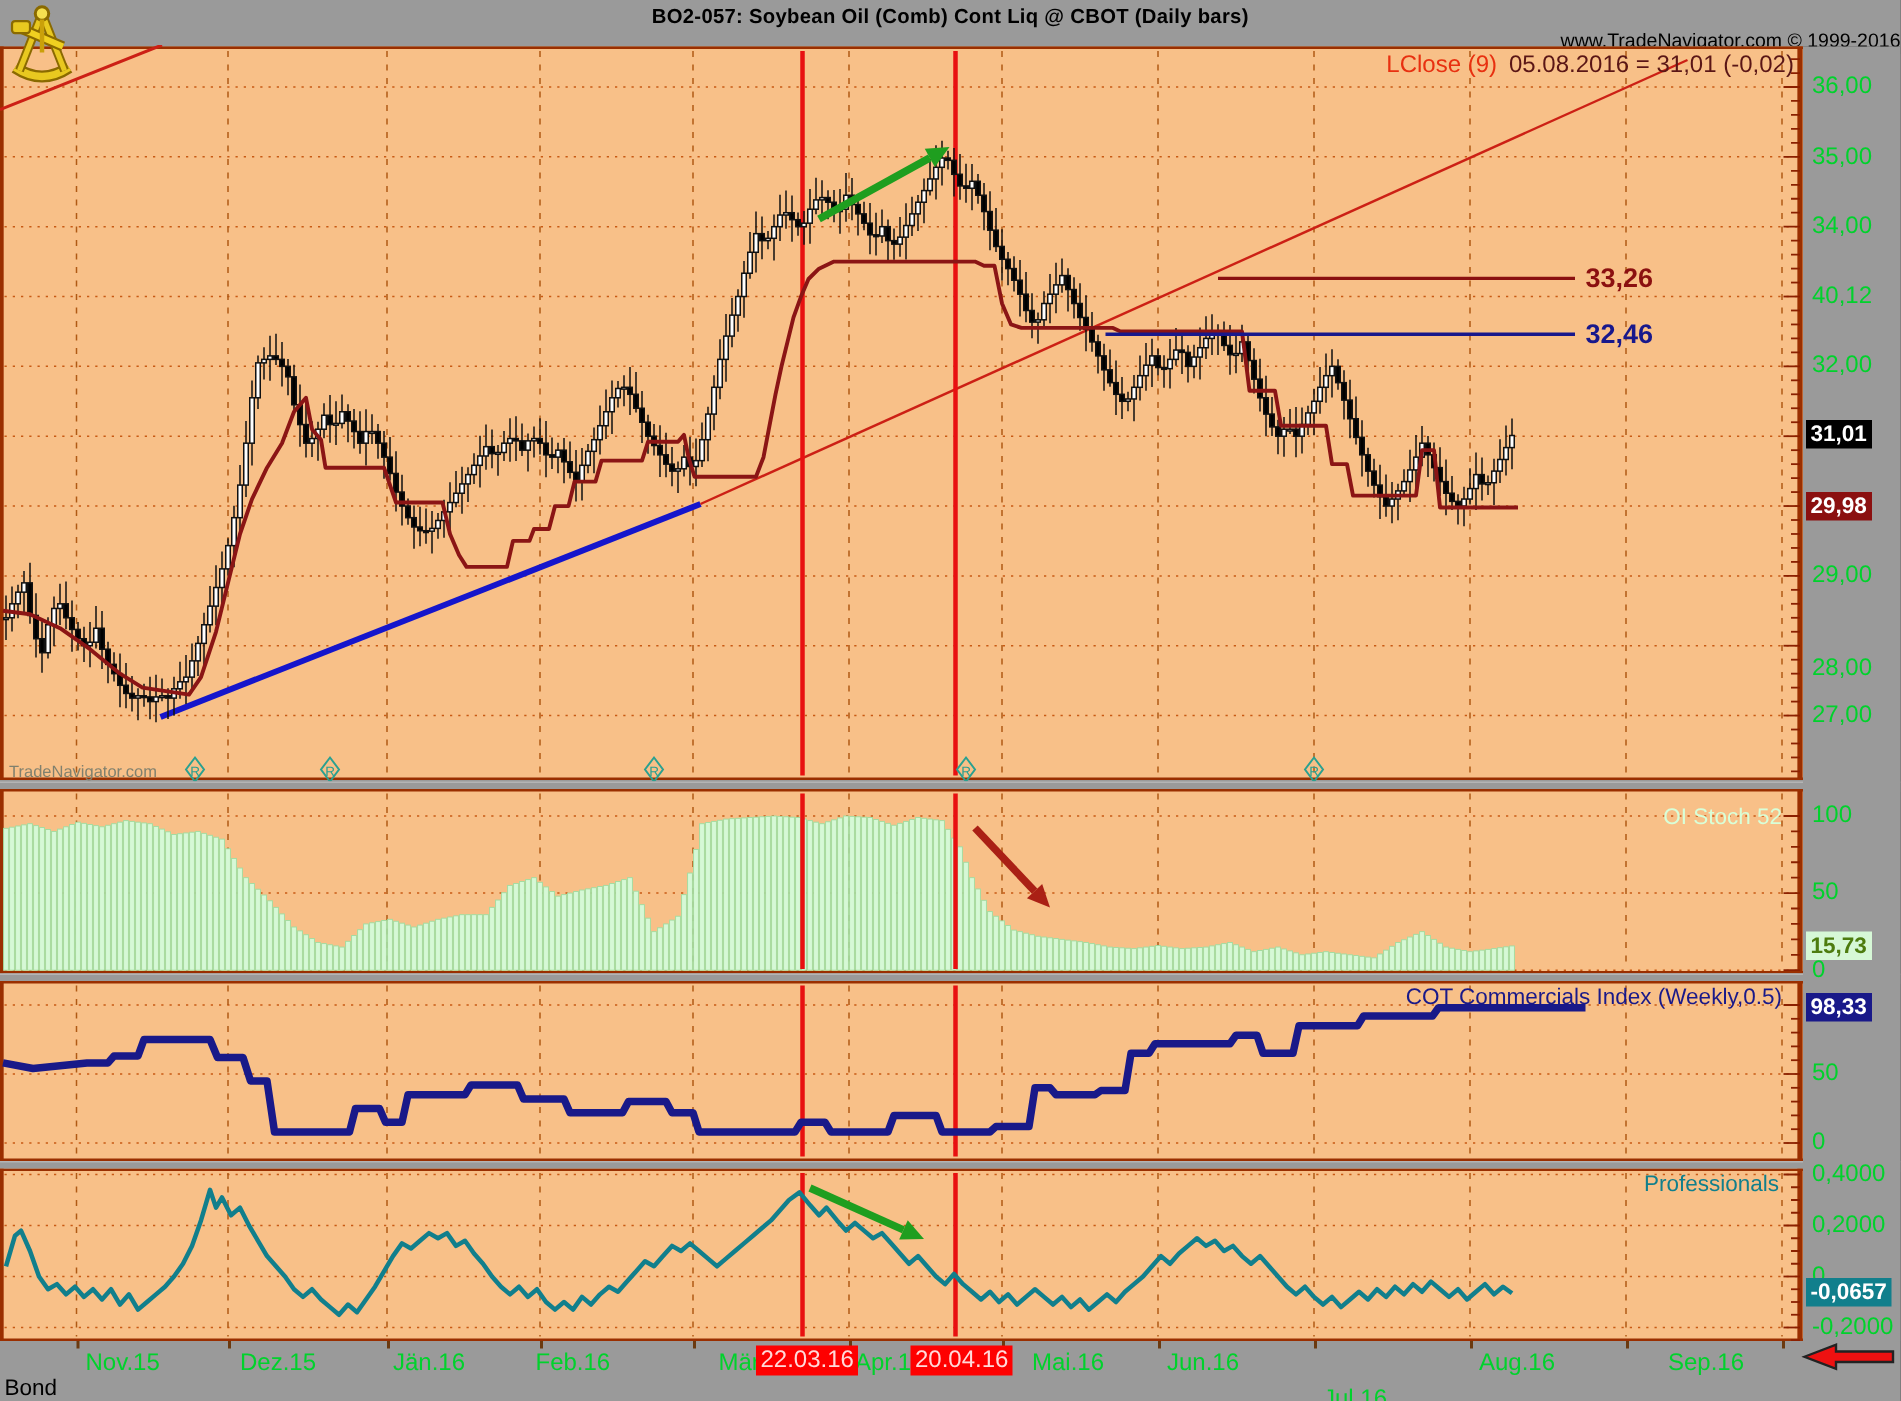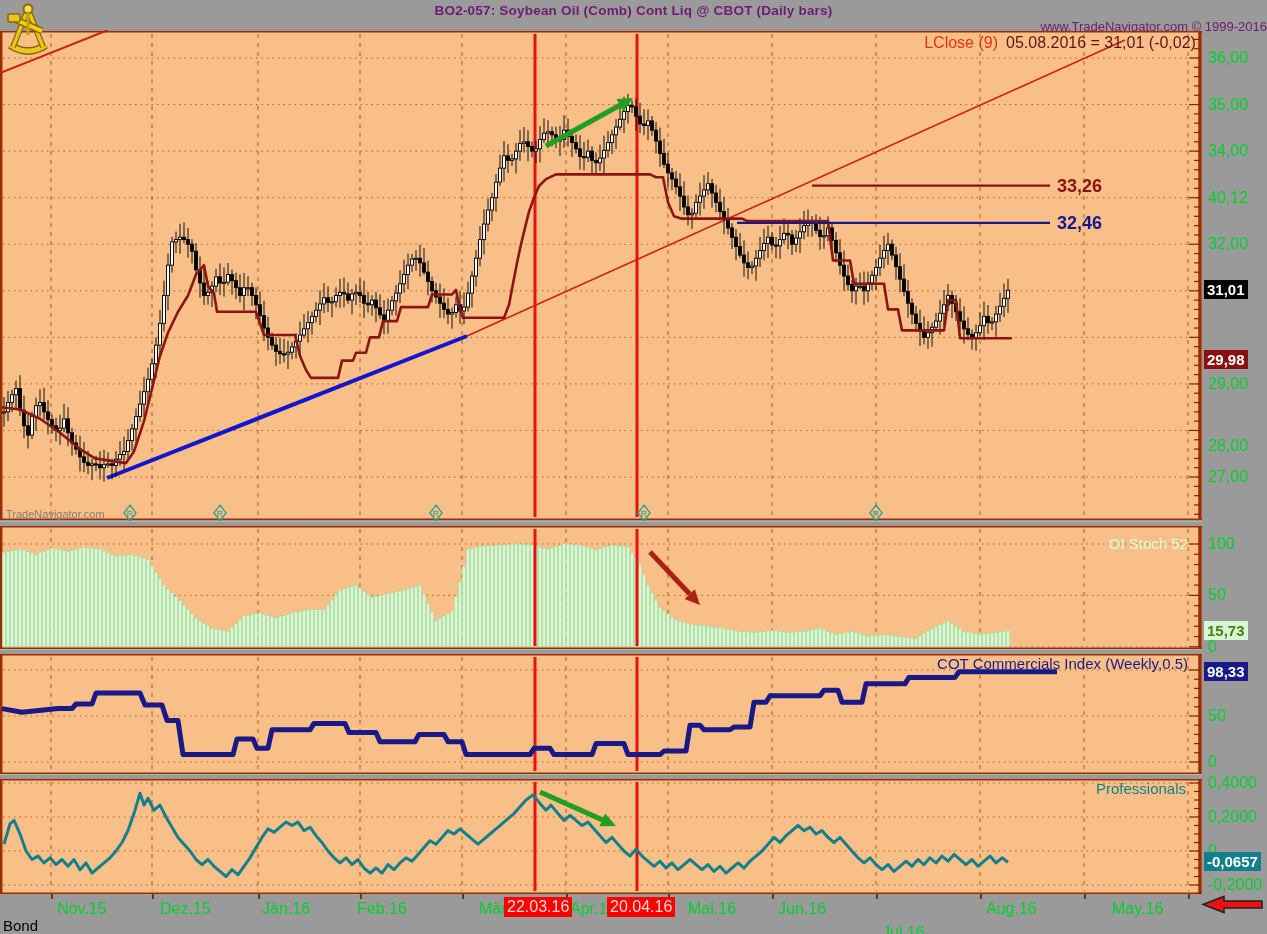--- a/index.html
+++ b/index.html
@@ -1,19 +1,19 @@
 <!DOCTYPE html>
 <html><head>
 <meta charset="utf-8">
 <style>
   html,body{margin:0;padding:0;background:#666;}
   .screen{position:relative;width:1267px;height:934px;overflow:hidden;
           font-family:"Liberation Sans",sans-serif;background:#9a9a9a;}
   .titlebar{position:absolute;left:0;top:0;width:1267px;height:31px;background:#9a9a9a;
-            border-bottom:5px solid #404040;text-align:center;color:#701a75;}
+            border-bottom:5px solid #404040;text-align:center;color:#000000;}
   .titlebar .t1{font-size:13.5px;font-weight:bold;padding-top:3px;letter-spacing:.2px;}
   .titlebar .t2{font-size:13px;margin-top:1px;text-align:right;}
   svg.panel{position:absolute;left:0;display:block;}
   svg text{font-family:"Liberation Sans",sans-serif;}
   .divider{position:absolute;left:0;width:1267px;height:5px;background:#9a9a9a;
            border-top:1px solid #b4b4b4;border-bottom:1px solid #8a8a8a;}
   #axis-strip{position:absolute;left:1202px;top:31px;width:65px;height:863px;background:#9a9a9a;}
   .ytick{position:absolute;left:6px;font-size:16px;color:#00d22c;white-space:nowrap;}
   .badge{position:absolute;left:2px;font-size:15px;font-weight:bold;color:#fff;
          padding:1px 3px;white-space:nowrap;}
@@ -1041,21 +1041,21 @@
   <div id="axis-strip">
       <div class="ytick" style="top: 18px;">36,00</div>
       <div class="ytick" style="top: 64.56px;">35,00</div>
       <div class="ytick" style="top: 111.12px;">34,00</div>
       <div class="ytick" style="top: 157.68px;">40,12</div>
       <div class="ytick" style="top: 204.24px;">32,00</div>
       <div class="ytick" style="top: 343.92px;">29,00</div>
       <div class="ytick" style="top: 390.48px; margin-top: 16px;">28,00</div>
       <div class="ytick" style="top: 437.04px;">27,00</div>
       <div class="badge" style="top: 249.334px; background: rgb(0, 0, 0); color: rgb(255, 255, 255);">31,01</div>
-      <div class="badge" style="top: 297.291px; background: rgb(139, 16, 16); color: rgb(255, 255, 255); margin-top: 22px;">29,98</div>
+      <div class="badge" style="top: 297.291px; background: rgb(139, 16, 16); color: rgb(255, 255, 255);">29,98</div>
       <div class="ytick" style="top: 504px;">100</div>
       <div class="ytick" style="top: 555.4px;">50</div>
       <div class="ytick" style="top: 606.8px;">0</div>
       <div class="badge" style="top: 589.63px; background: rgb(214, 248, 214); color: #4d7c0f;">15,73</div>
       <div class="ytick" style="top: 676px;">50</div>
       <div class="ytick" style="top: 722px;">0</div>
       <div class="badge" style="top: 630.536px; background: rgb(25, 25, 137); color: rgb(255, 255, 255);">98,33</div>
       <div class="ytick" style="top: 743px;">0,4000</div>
       <div class="ytick" style="top: 777px;">0,2000</div>
       <div class="ytick" style="top: 811px;">0</div>
@@ -1079,21 +1079,21 @@
       <div class="mlabel" style="left: 57px;">Nov.15</div>
       <div class="mlabel" style="left: 160px;">Dez.15</div>
       <div class="mlabel" style="left: 262px;">Jän.16</div>
       <div class="mlabel" style="left: 357px;">Feb.16</div>
       <div class="mlabel" style="left: 452px; margin-left: 27px;">Mär.16</div>
       <div class="mlabel" style="left: 570px;">Apr.16</div>
       <div class="mlabel" style="left: 688px;">Mai.16</div>
       <div class="mlabel" style="left: 778px;">Jun.16</div>
       <div class="mlabel" style="left: 882px; margin-top: 24px;">Jul.16</div>
       <div class="mlabel" style="left: 986px;">Aug.16</div>
-      <div class="mlabel" style="left: 1112px;">May.16</div>
+      <div class="mlabel" style="left: 1112px;">Sep.16</div>
       <div class="evlabel" style="left: 504px;">22.03.16</div>
       <div class="evlabel" style="left: 607px;">20.04.16</div>
     </div>
 
   <div id="bond">Bond</div>
 
   <svg id="scroll-arrow" width="64" height="19" viewBox="0 0 64 19">
     <polygon points="2,9.5 23,1.5 23,6 61,6 61,13 23,13 23,17.5" fill="#ee1111" stroke="#222" stroke-width="1.6"></polygon>
   </svg>
 

